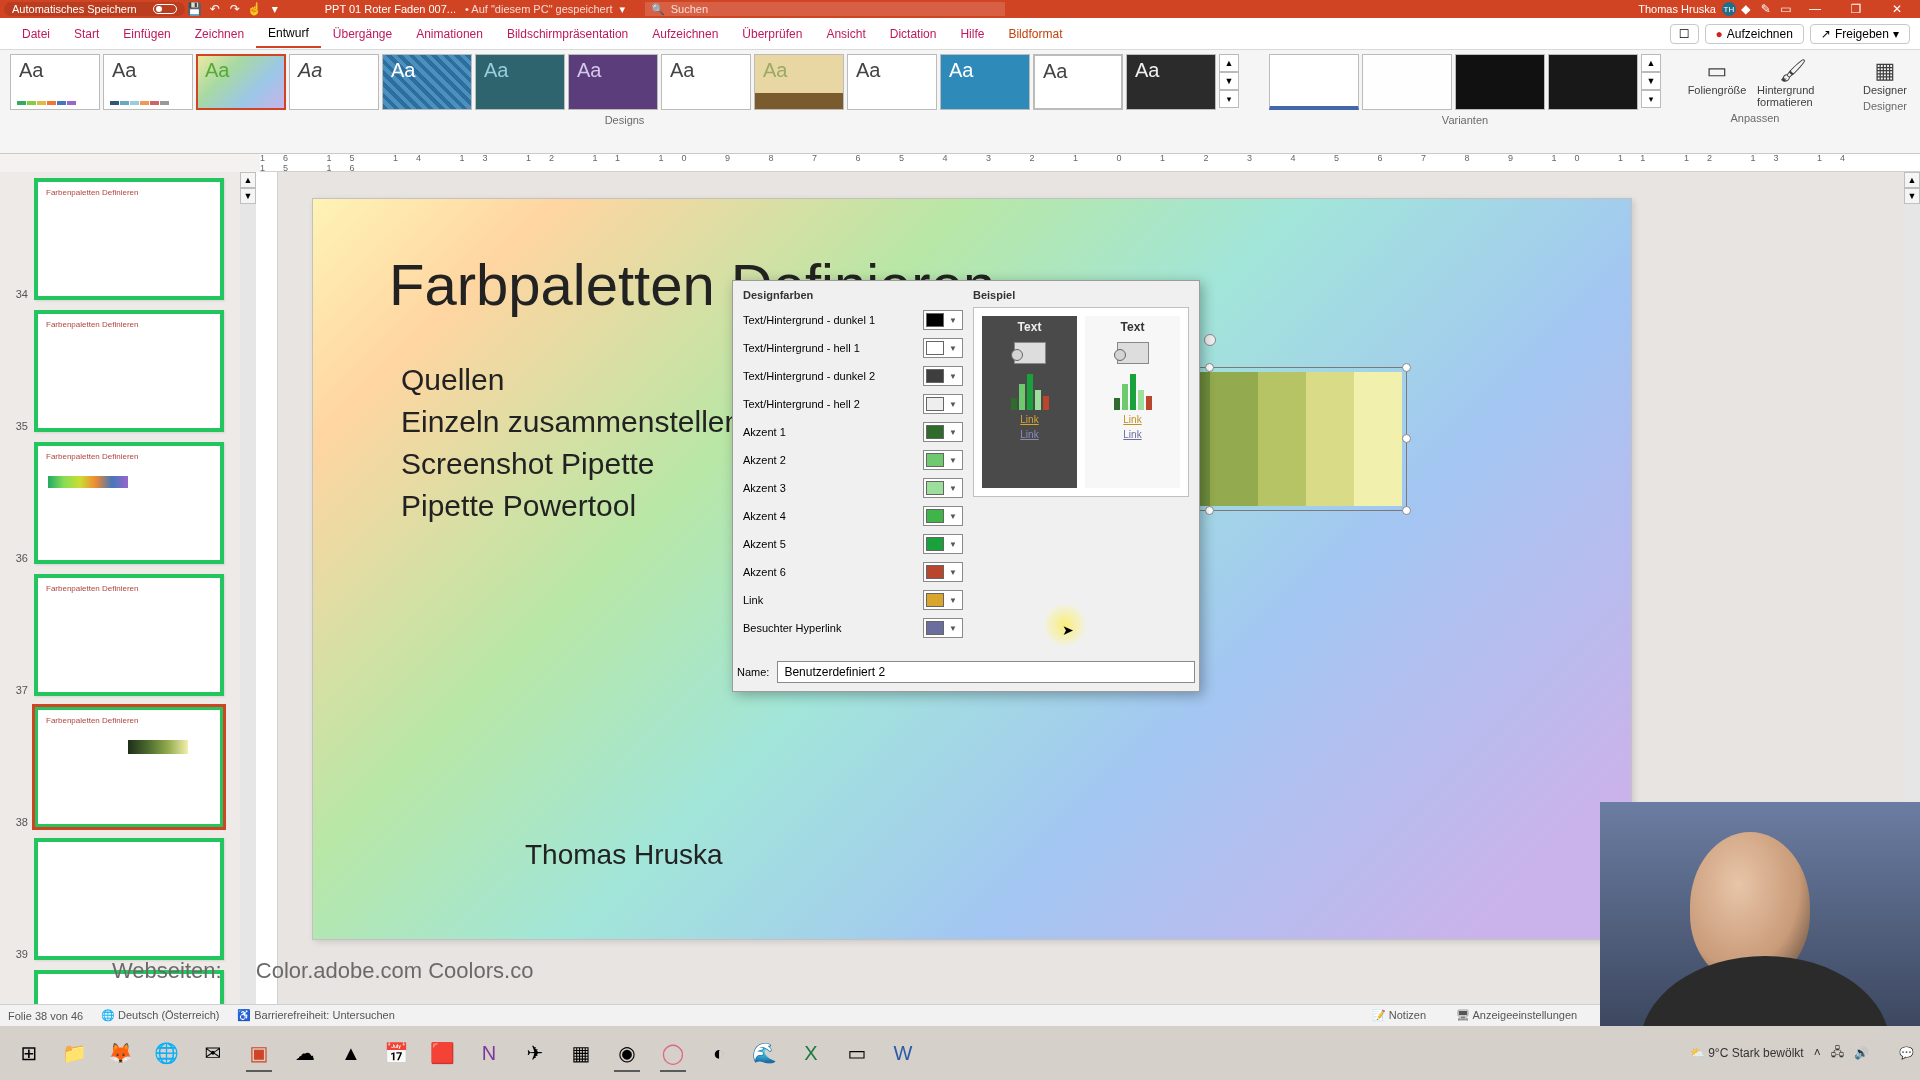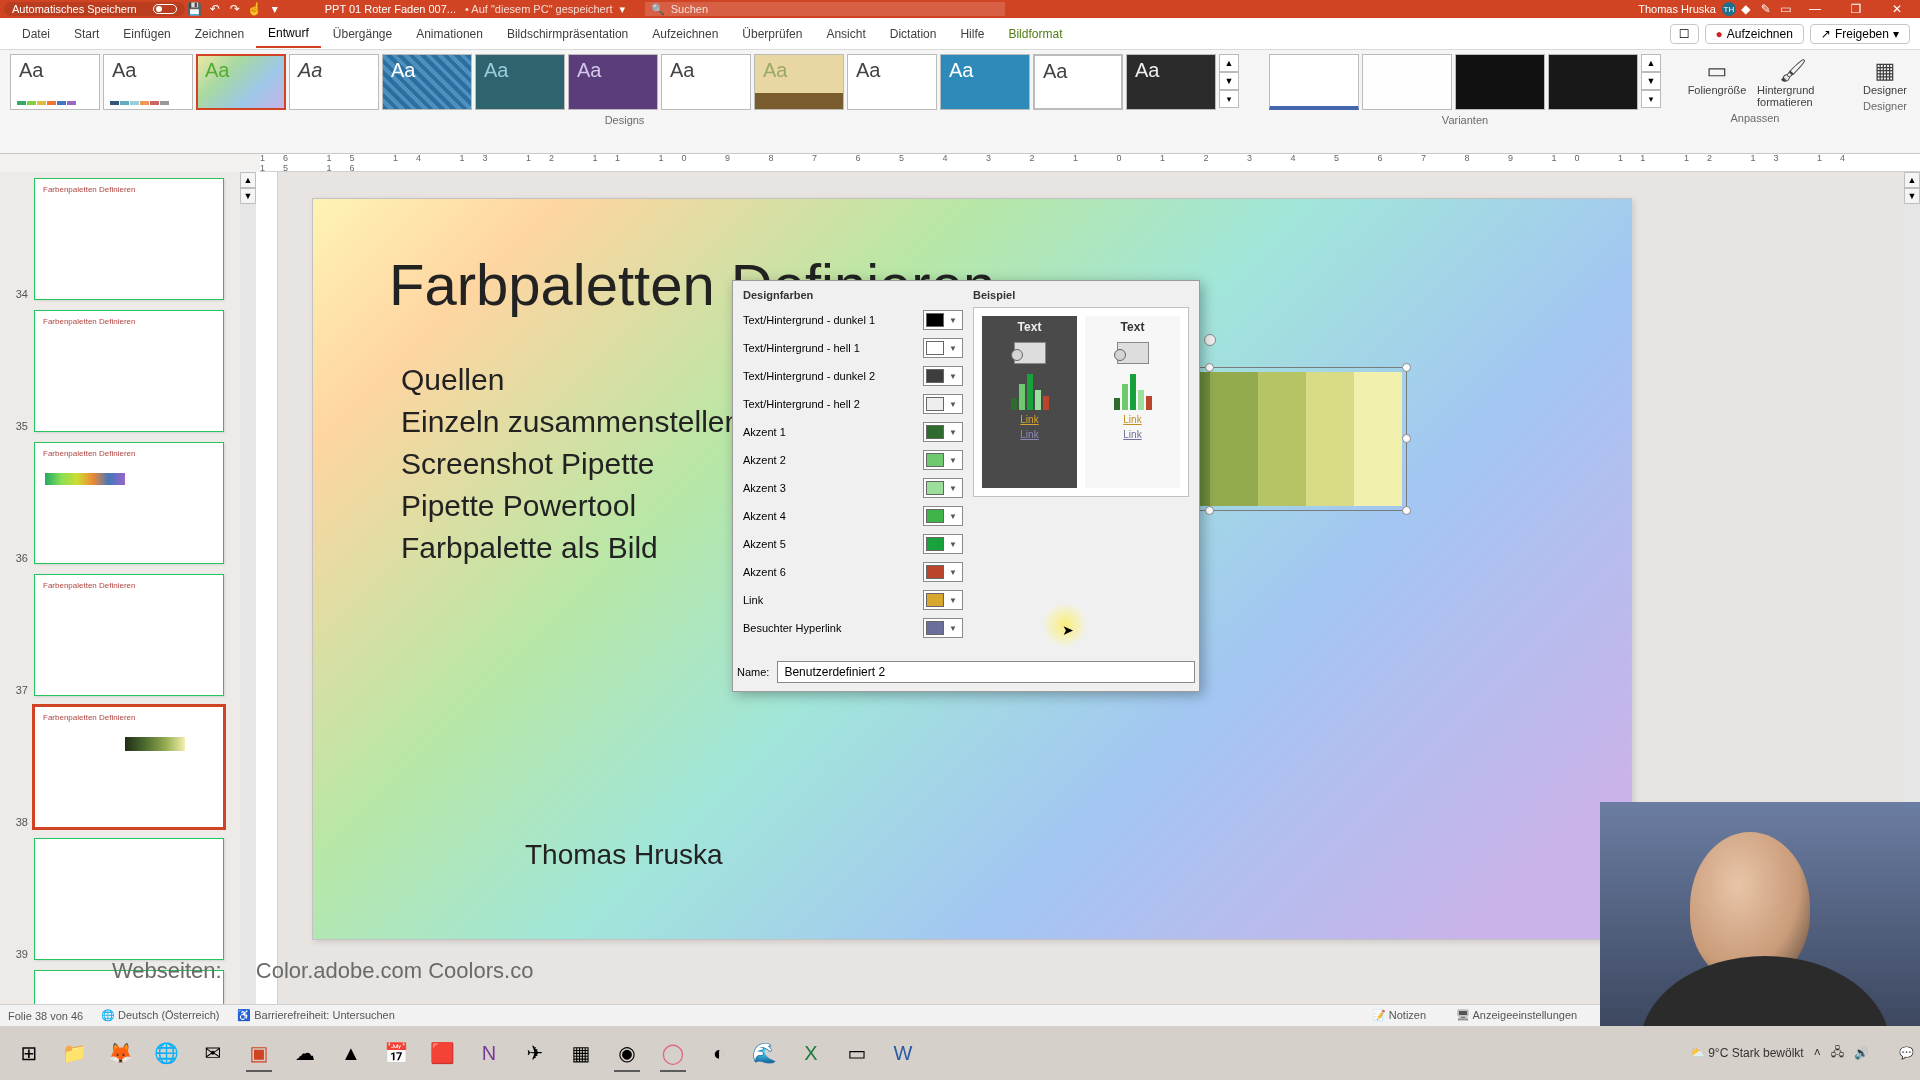--- a/index.html
+++ b/index.html
@@ -13,23 +13,23 @@
 .titlebar .tool-icon { width: 20px; text-align: center; font-size: 12px; cursor: pointer; }
 .titlebar .doctitle { flex: 0 0 auto; margin-left: 40px; }
 .titlebar .searchbox { margin-left: 20px; display: flex; align-items: center; height: 14px; background: rgba(255,255,255,0.15); padding: 0 6px; width: 360px; }
 .titlebar .spacer { flex: 1; }
 .titlebar .wincontrols span { display: inline-block; width: 38px; text-align: center; font-size: 12px; }
 .titlebar .user { display: flex; align-items: center; gap: 6px; }
 .titlebar .avatar { width: 14px; height: 14px; background: #1f6f8b; border-radius: 50%; display:flex; align-items:center; justify-content:center; font-size:8px; }
 
 
 .ribbontabs { height: 32px; background: #fff; border-bottom: 1px solid #d9d9d9; display: flex; align-items: center; padding: 0 10px; font-size: 12px; }
-.ribbontabs .tab { padding: 6px 12px; cursor: pointer; color: #404040; }
+.ribbontabs .tab { padding: 6px 12px; cursor: pointer; color: #be185d; }
 .ribbontabs .tab.active { border-bottom: 2px solid #d04423; color:#000; }
-.ribbontabs .tab.context { color:#4d7c0f; }
+.ribbontabs .tab.context { color:#c2410c; }
 .ribbontabs .rightbtns { margin-left: auto; display: flex; gap: 6px; }
 .ribbontabs .pillbtn { border: 1px solid #c8c8c8; border-radius: 4px; padding: 2px 10px; font-size: 12px; background:#fff; display:flex; align-items:center; gap:4px; }
 
 
 .ribbon { height: 104px; background: #f5f5f5; border-bottom: 1px solid #c9c9c9; display: flex; padding: 4px 10px 0 10px; }
 .designs-group { display:flex; flex-direction:column; }
 .design-thumbs { display:flex; gap:3px; }
 .design-thumb { width:90px; height:56px; border:1px solid #bbb; background:#fff; position:relative; cursor:pointer; display:flex; align-items:center; justify-content:center; font-size:18px; color:#444; overflow:hidden; }
 .design-thumb .aa { position:absolute; left:8px; top:4px; font-size:20px; }
 .design-thumb .swatches { position:absolute; bottom:4px; left:6px; display:flex; gap:1px; }
@@ -51,21 +51,21 @@
 .hruler { height:18px; background:#fff; border-bottom:1px solid #d0d0d0; margin-left:260px; display:flex; align-items:center; justify-content:center; font-size:9px; color:#666; letter-spacing:18px; }
 
 
 .main { position:absolute; top:172px; left:0; right:0; bottom:34px; display:flex; }
 .thumbpanel { width:256px; background:#eeeae7; border-right:0; overflow-y:auto; padding:6px 10px 6px 10px; position:relative; }
 .thumbpanel .scroll { position:absolute; right:0; top:0; bottom:0; width:16px; background:#e6e6e6; }
 .thumbpanel .scroll .btn { height:16px; border:1px solid #bfbfbf; background:#f5f5f5; display:flex; align-items:center; justify-content:center; font-size:9px; }
 .thumbpanel .scroll .track { flex:1; }
 .slide-item { display:flex; align-items:flex-end; gap:6px; margin-bottom:10px; }
 .slide-item .num { width:18px; font-size:11px; color:#555; text-align:right; padding-top:2px; }
-.slide-item .thumb { width:190px; height:122px; border:1px solid #22c55e; background:#fff; box-shadow:1px 1px 2px rgba(0,0,0,0.1); position:relative; overflow:hidden; }
+.slide-item .thumb { width:190px; height:122px; border:4px solid #22c55e; background:#fff; box-shadow:1px 1px 2px rgba(0,0,0,0.1); position:relative; overflow:hidden; }
 .slide-item.sel .thumb { outline:3px solid #d04423; outline-offset:-1px; }
 .rainbowbg { background: linear-gradient(135deg, #fef3b5 0%, #ffd5a1 15%, #b8e7a6 35%, #a2e6d9 50%, #a3c6f2 70%, #c9b3ea 90%); }
 .thumb .tinytitle { position:absolute; top:6px; left:8px; font-size:8px; color:#b0443f; }
 
 .editor { flex:1; background:#e7e4e1; position:relative; }
 .vruler { position:absolute; left:0; top:0; bottom:0; width:22px; background:#fff; border-right:1px solid #d0d0d0; }
 
 .canvas-wrap { position:absolute; left:56px; top:26px; }
 .slide-canvas { width:1320px; height:742px; background:#fff; border:1px solid #c2c2c2; box-shadow:2px 2px 6px rgba(0,0,0,0.12); position:relative; overflow:hidden; }
 .slide-canvas .bg { position:absolute; inset:0; background: linear-gradient(135deg, #fef3b5 0%, #ffd5a1 12%, #b8e7a6 32%, #a2e6d9 48%, #a3c6f2 68%, #c9b3ea 92%); }
@@ -375,21 +375,20 @@
     <div class="vruler"></div>
     <div class="canvas-wrap">
       <div class="slide-canvas">
         <div class="bg"></div>
         <div class="title">Farbpaletten Definieren</div>
         <div class="bullets">
           <div>Quellen</div>
           <div>Einzeln zusammenstellen</div>
           <div>Screenshot Pipette</div>
           <div>Pipette Powertool</div>
-          <div>Farbpalette als Bild</div>
         </div>
         <div class="author">Thomas Hruska</div>
 
         <div class="imgsel">
           <div class="rotate"></div>
           <div class="palette" id="palette">
               <div style="background: rgb(31, 46, 23);"></div>
               <div style="background: rgb(47, 72, 35);"></div>
               <div style="background: rgb(76, 107, 47);"></div>
               <div style="background: rgb(111, 142, 61);"></div>

